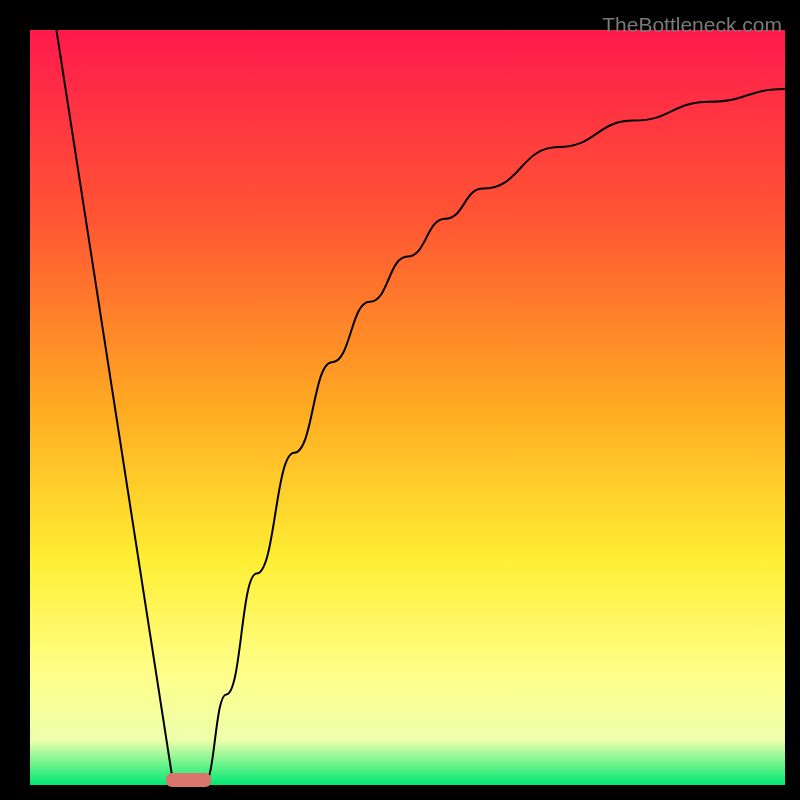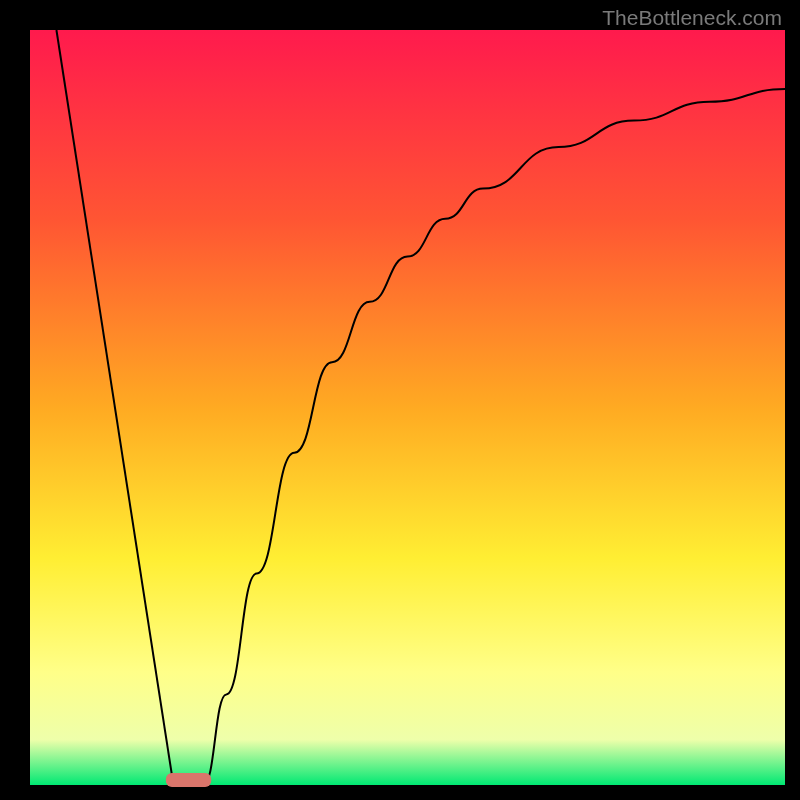--- a/index.html
+++ b/index.html
@@ -13,21 +13,21 @@
   }
   .chart-container {
     position: absolute;
     top: 0;
     left: 0;
     width: 800px;
     height: 800px;
   }
   .watermark {
     position: absolute;
-    top: 6px;
+    top: 13px;
     right: 18px;
     color: #7a7a7a;
     font-size: 21px;
     font-weight: 500;
     z-index: 10;
   }
 </style>
 </head>
 <body>
 

